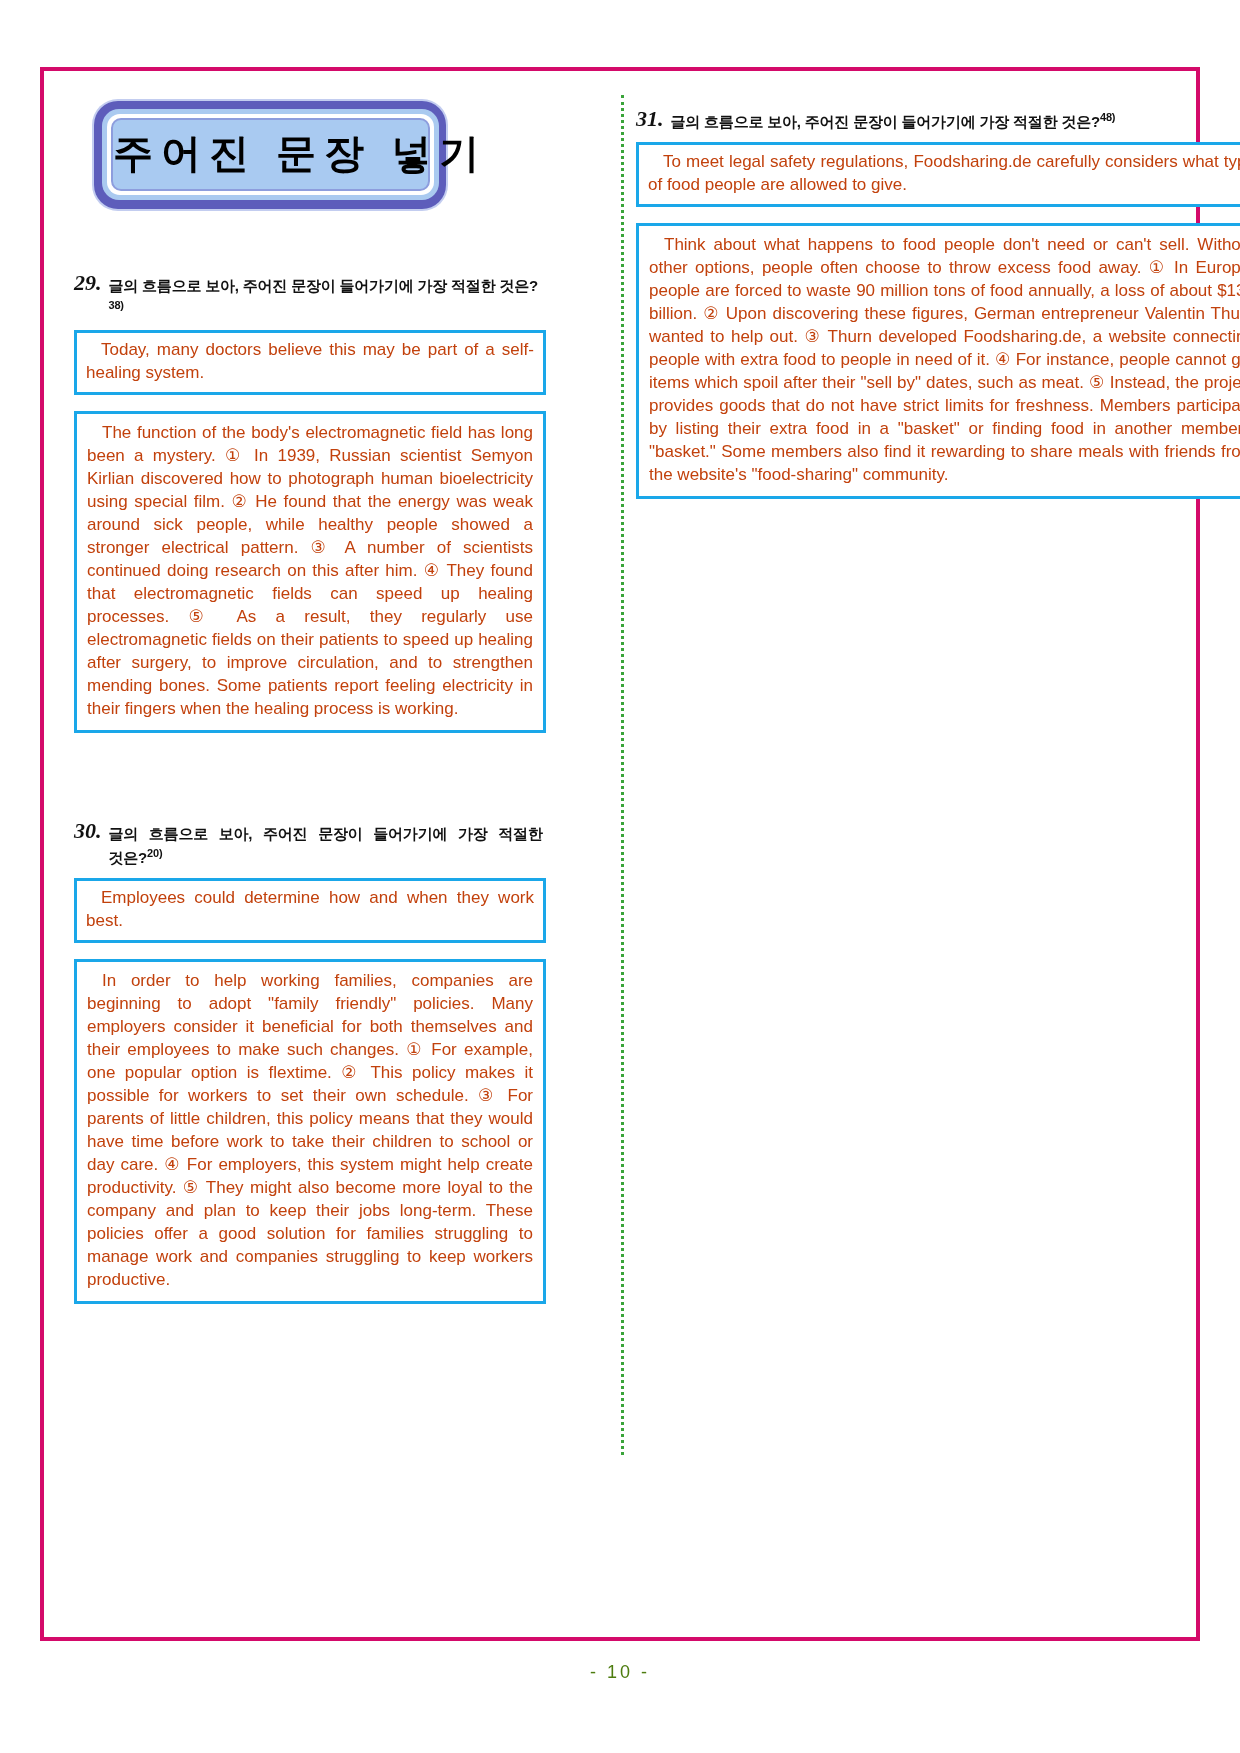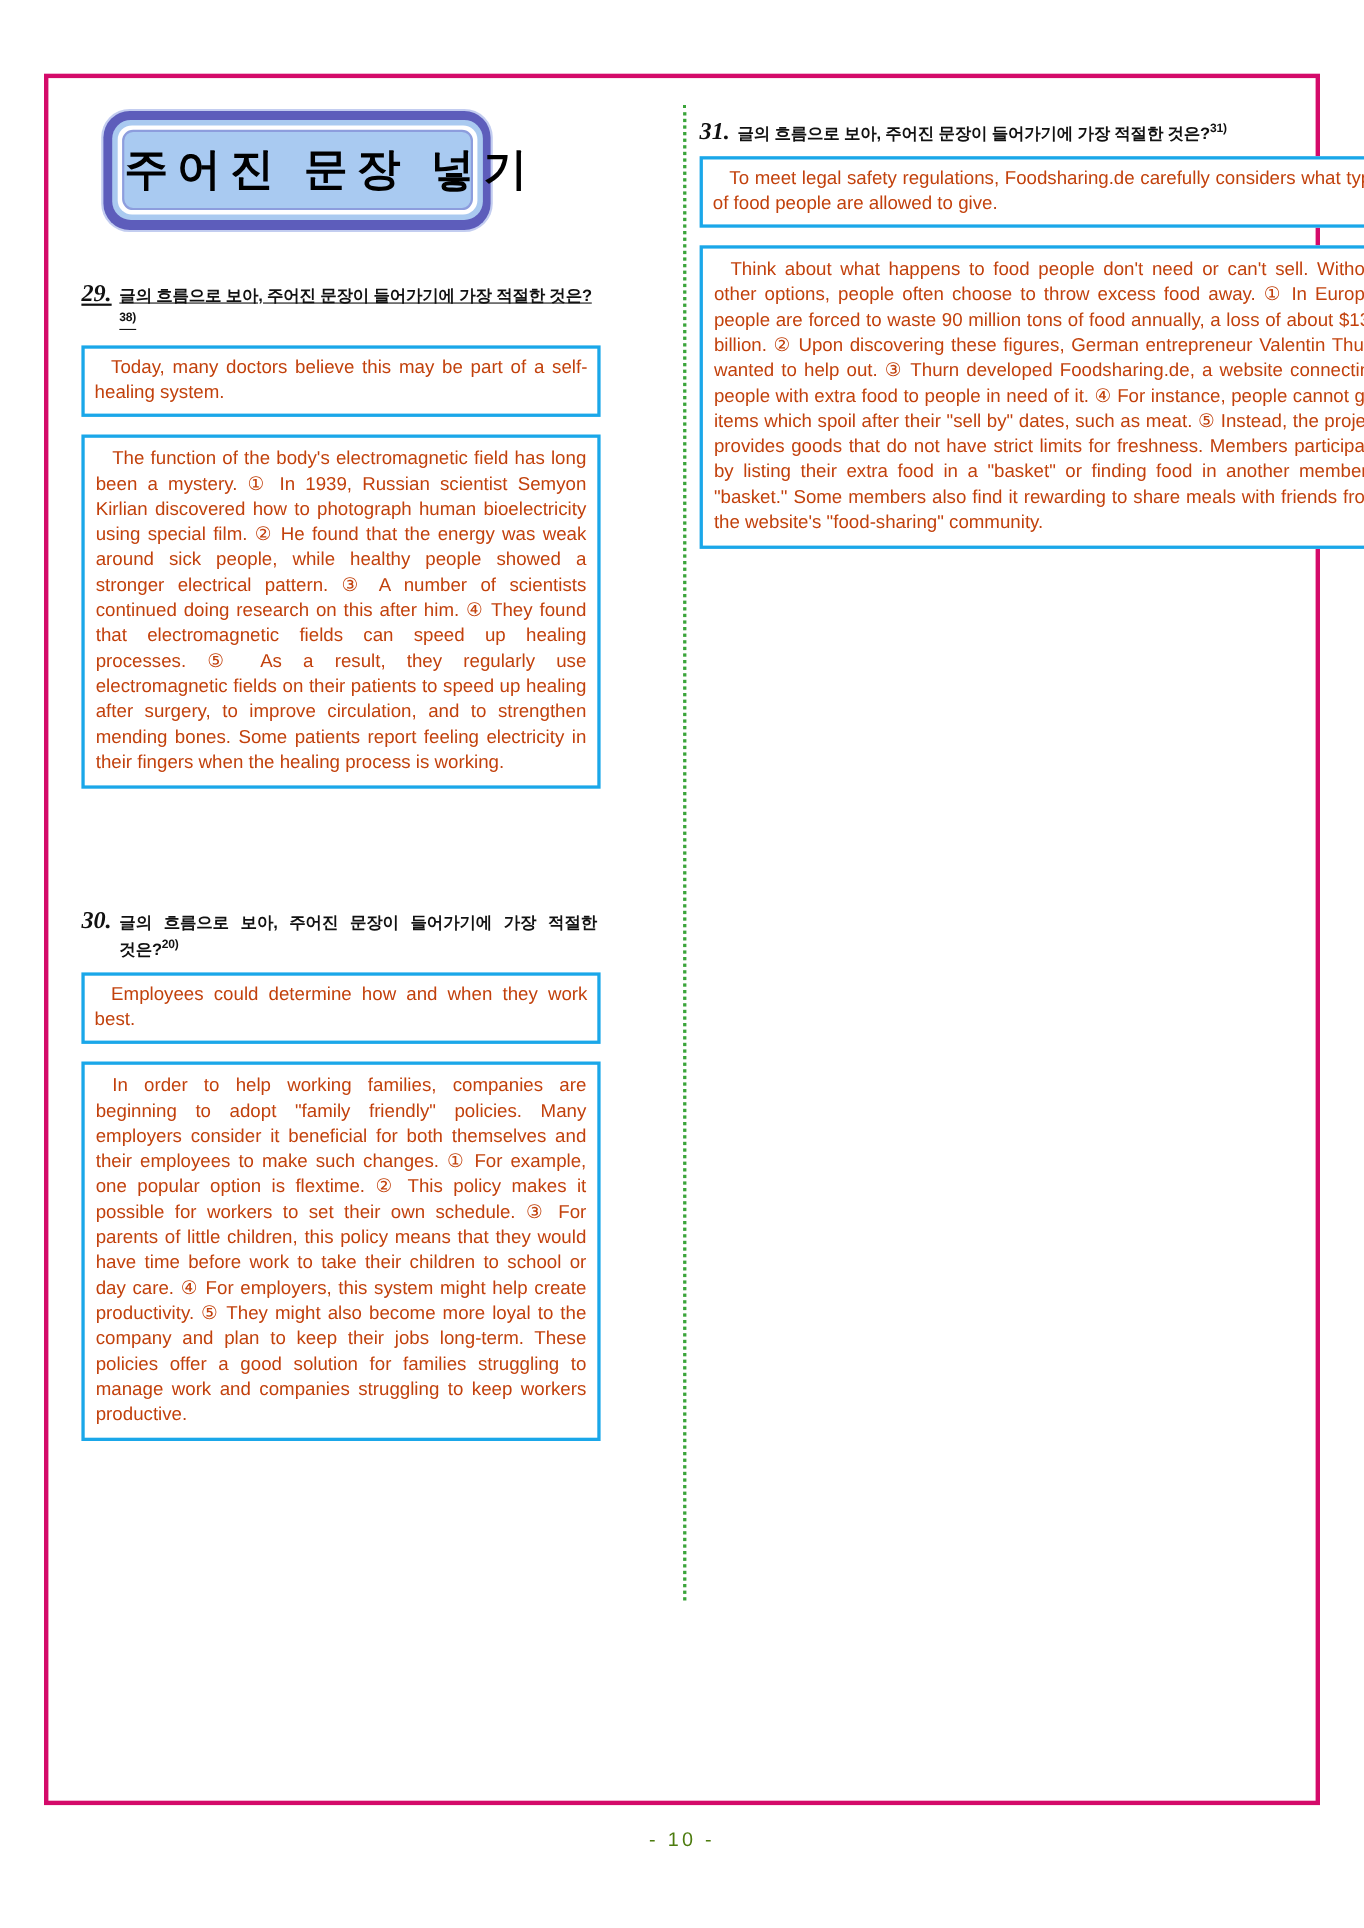--- a/index.html
+++ b/index.html
@@ -88,22 +88,22 @@
     letter-spacing: -0.2px;
     padding-top: 3px;
   }
   .q-prompt sup {
     font-size: 11px;
     font-weight: 700;
     vertical-align: super;
     line-height: 0;
   }
   .q-prompt.wide { word-spacing: 0.45em; }
-  .mt-q29 { margin-top: 46px; text-decoration: underline; }
-  .mt-q30 { margin-top: 108px; }
+  .mt-q29 { margin-top: 62px; }
+  .mt-q30 { margin-top: 86px; }
   .mt-q31 { margin-top: 36px; }
 
   
   .given-box, .passage-box {
     border: 3px solid #1aa7e9;
     background: #ffffff;
   }
   .given-box  { margin-top: 8px;  padding: 5px 9px 8px 9px; }
   .passage-box{ margin-top: 16px; padding: 7px 10px 10px 10px; }
   .box-text {
@@ -166,21 +166,21 @@
       <div class="passage-box">
         <p class="box-text">In order to help working families, companies are beginning to adopt "family friendly" policies. Many employers consider it beneficial for both themselves and their employees to make such changes. ① For example, one popular option is flextime. ② This policy makes it possible for workers to set their own schedule. ③ For parents of little children, this policy means that they would have time before work to take their children to school or day care. ④ For employers, this system might help create productivity. ⑤ They might also become more loyal to the company and plan to keep their jobs long-term. These policies offer a good solution for families struggling to manage work and companies struggling to keep workers productive.</p>
       </div>
 
     </div>
 
     <div class="col col-right">
 
       <div class="q-header mt-q31">
         <span class="q-num">31.</span>
-        <span class="q-prompt"><span>글의 흐름으로 보아, 주어진 문장이 들어가기에 가장 적절한 것은?</span><sup>31)</sup></span>
+        <span class="q-prompt"><span>글의 흐름으로 보아, 주어진 문장이 들어가기에 가장 적절한 것은?</span><sup>48)</sup></span>
       </div>
       <div class="given-box">
         <p class="box-text">To meet legal safety regulations, Foodsharing.de carefully considers what type of food people are allowed to give.</p>
       </div>
       <div class="passage-box">
         <p class="box-text">Think about what happens to food people don't need or can't sell. Without other options, people often choose to throw excess food away. ① In Europe, people are forced to waste 90 million tons of food annually, a loss of about $130 billion. ② Upon discovering these figures, German entrepreneur Valentin Thurn wanted to help out. ③ Thurn developed Foodsharing.de, a website connecting people with extra food to people in need of it. ④ For instance, people cannot get items which spoil after their "sell by" dates, such as meat. ⑤ Instead, the project provides goods that do not have strict limits for freshness. Members participate by listing their extra food in a "basket" or finding food in another member's "basket." Some members also find it rewarding to share meals with friends from the website's "food-sharing" community.</p>
       </div>
 
     </div>
   </div>

